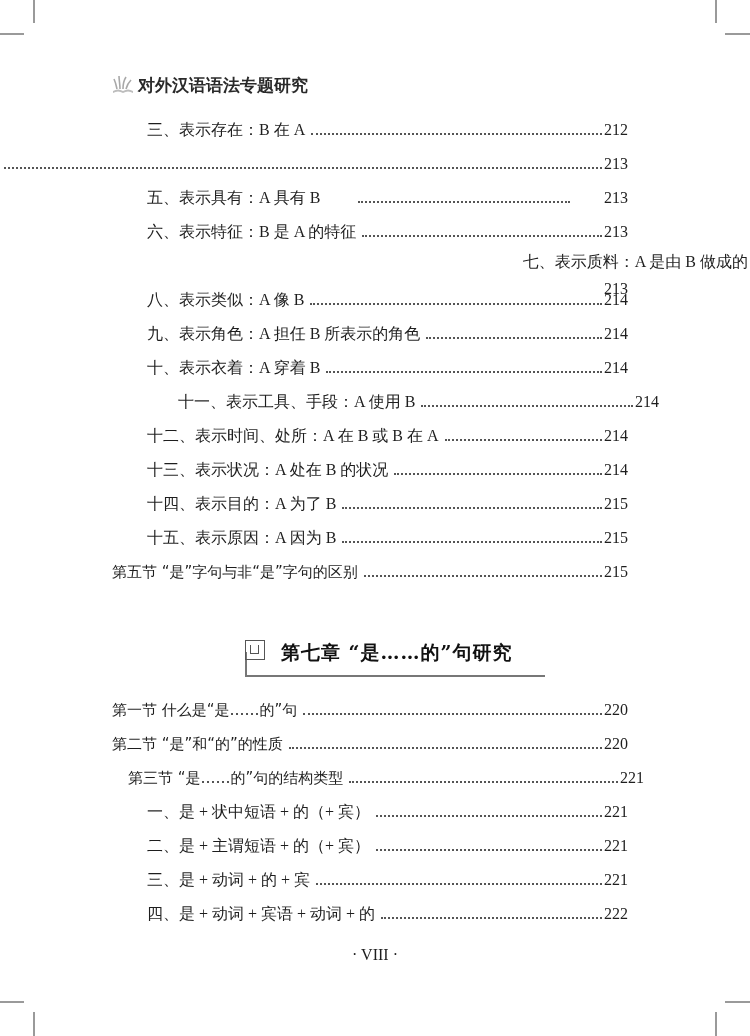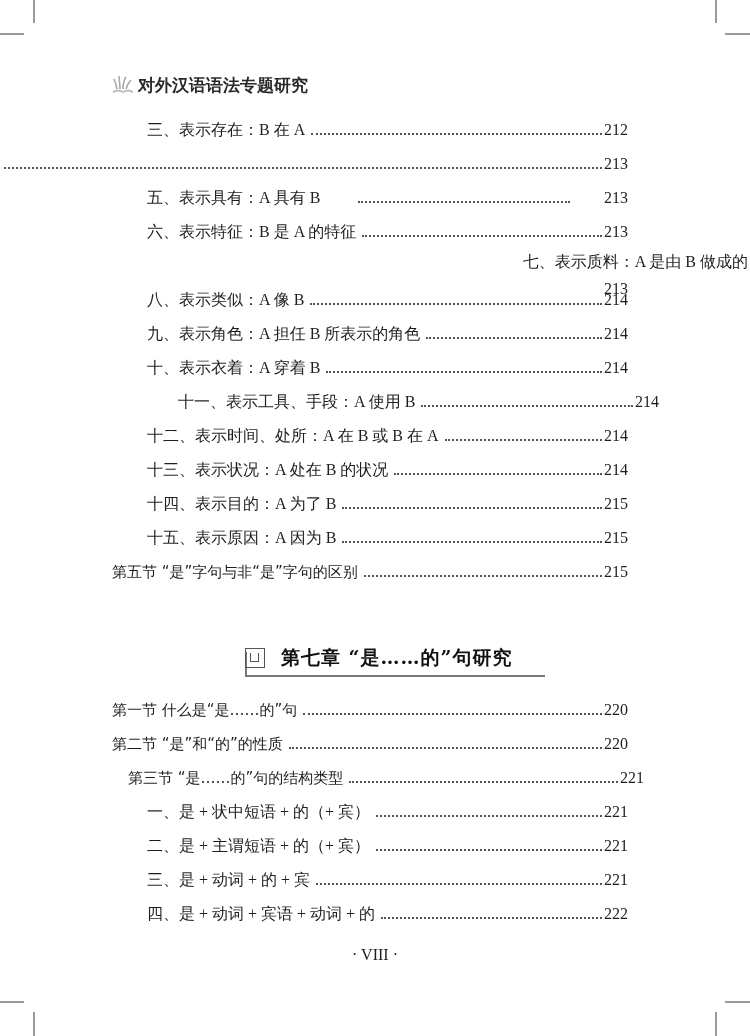--- a/index.html
+++ b/index.html
@@ -81,21 +81,21 @@
     display: flex;
     align-items: flex-end;
   }
   .chapter {
     position: absolute;
     left: 245px;
     top: 640px;
     width: 300px;
     height: 36px;
     display: flex;
-    align-items: center;
+    align-items: flex-start;
   }
   .chapter .chap-icon {
     width: 20px;
     height: 20px;
     border: 1.5px solid #555;
     position: relative;
     margin-right: 16px;
     box-sizing: border-box;
   }
   .chapter .chap-icon::after {

